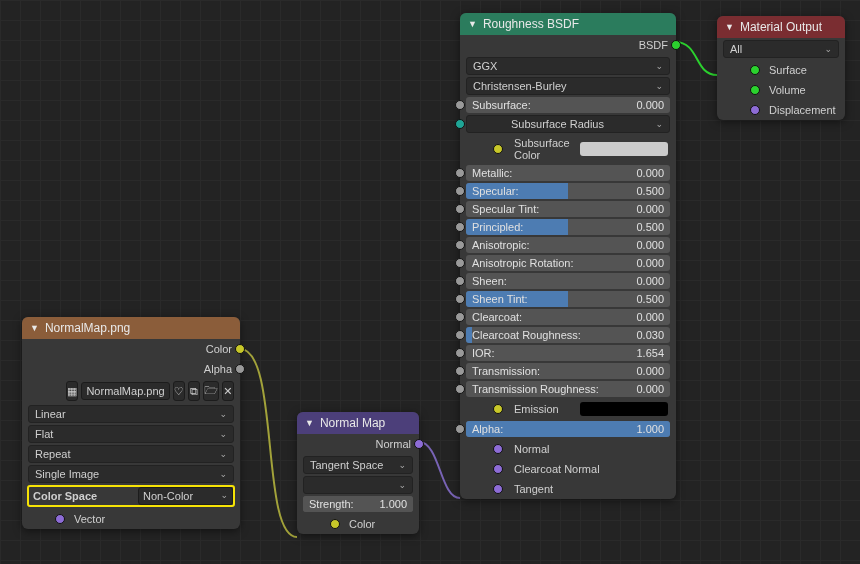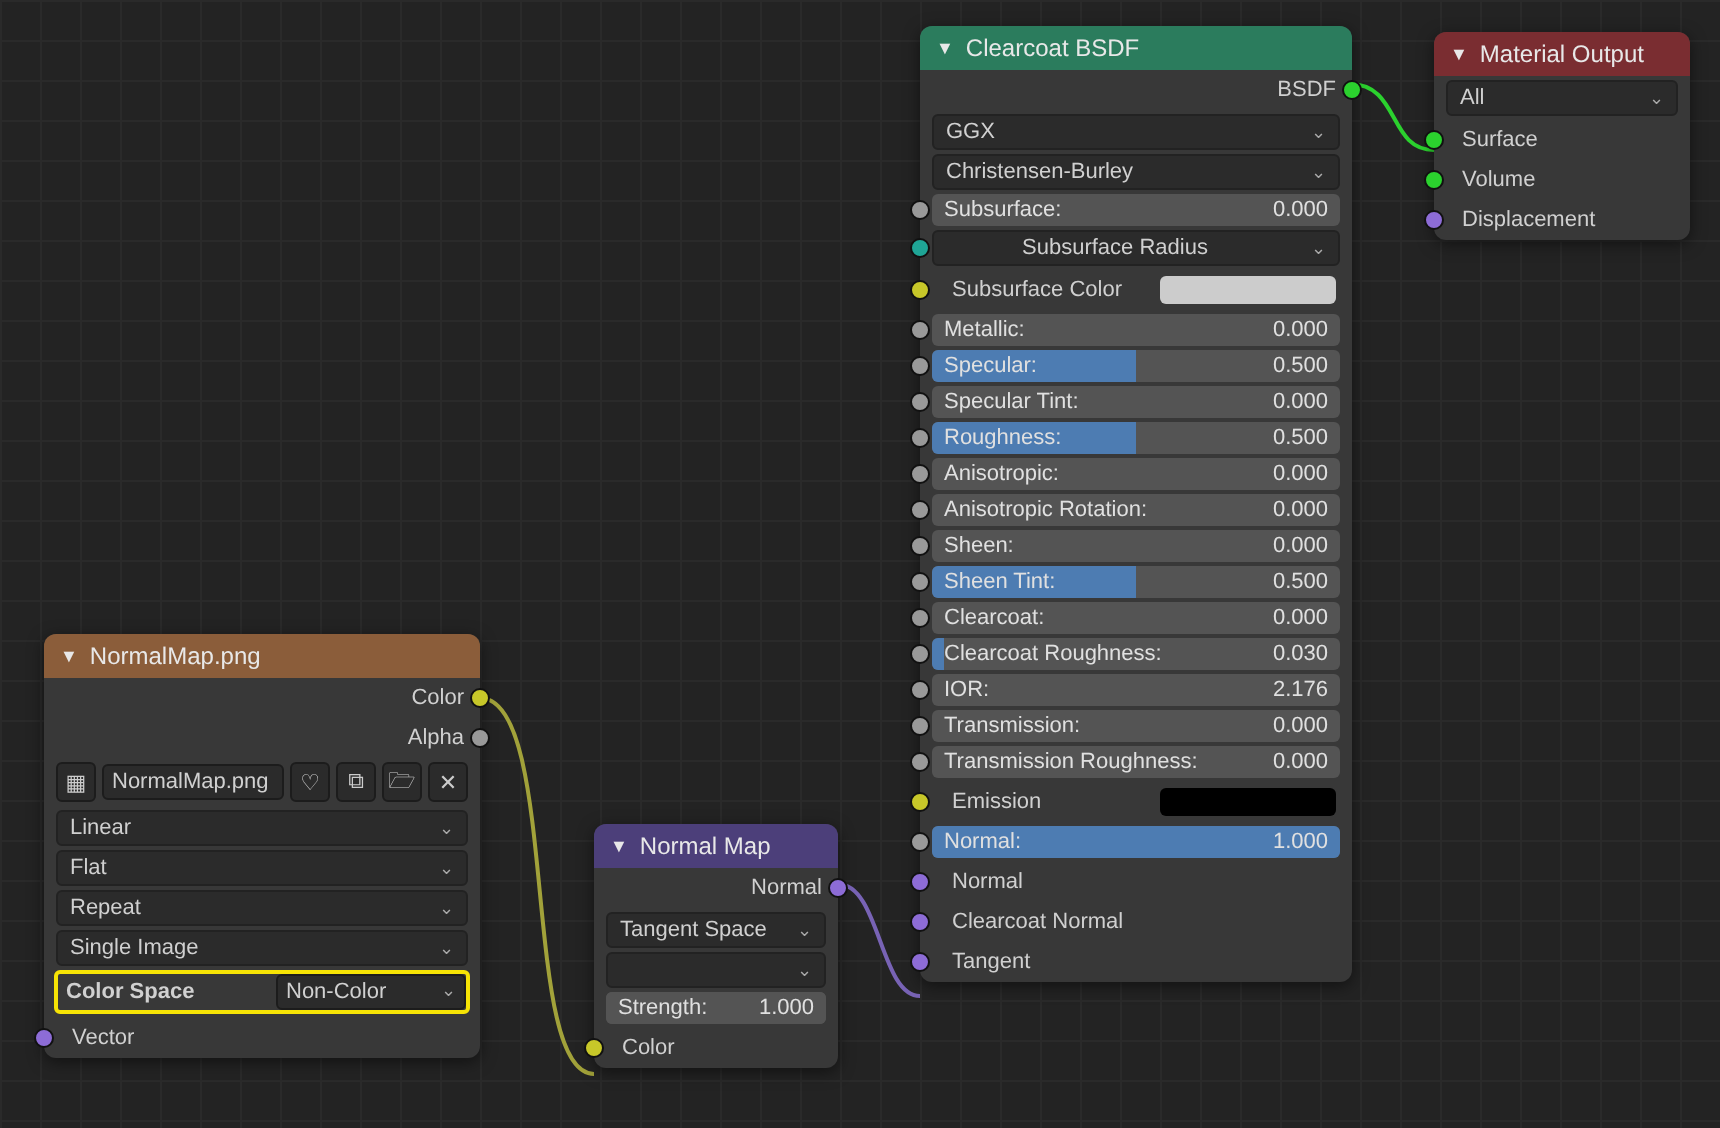--- a/index.html
+++ b/index.html
@@ -3,21 +3,21 @@
 <meta charset="utf-8">
 <style>
   * { box-sizing: border-box; margin: 0; padding: 0; font-family: sans-serif; }
   body { background: #232323; width: 860px; height: 564px; position: relative;
          background-image: linear-gradient(#2a2a2a 1px, transparent 1px),
                            linear-gradient(90deg, #2a2a2a 1px, transparent 1px);
          background-size: 20px 20px; }
   .node { position: absolute; background: #383838; border-radius: 6px; box-shadow: 0 2px 8px rgba(0,0,0,.5); }
   .node-header { display:flex; align-items:center; padding: 4px 8px; border-radius: 6px 6px 0 0; font-size: 12px; color: #e8e8e8; }
   .tri { margin-right: 6px; font-size: 9px; }
-  .row { display:flex; align-items:center; padding: 2px 8px; position: relative; min-height: 20px; }
+  .row { display:flex; align-items:center; padding: 2px 8px; position: relative; min-height: 20px; margin-left: 38px; }
   .row .label { color: #d0d0d0; font-size: 11px; flex: 1; }
   .socket { width: 10px; height: 10px; border-radius: 50%; position: absolute; top: 50%; transform: translateY(-50%); background: #888; border:1px solid #111; }
   .socket.out { right: -5px; }
   .socket.in { left: -5px; }
   .s-yellow { background:#c7c729; } .s-gray{background:#999;} .s-green{background:#2bd12e;}
   .s-purple{background:#8d6cd6;} .s-teal{background:#1fa596;}
   .select { display:flex; align-items:center; justify-content:space-between; background:#2b2b2b; border:1px solid #222; border-radius:3px; padding:2px 6px; margin: 2px 6px; font-size:11px; color:#d0d0d0; }
   .chev { font-size: 9px; color:#aaa; }
   .numslider { display:flex; align-items:center; justify-content:space-between; background:#545454; border-radius:3px; padding:2px 6px; margin:2px 6px; font-size:11px; color:#e0e0e0; position:relative; overflow:hidden; }
   .numslider .fill { position:absolute; top:0; left:0; bottom:0; background:#4d7cb2; }
@@ -111,21 +111,21 @@
   </div>
   <div class="row">
     <span class="socket in s-yellow"></span>
     <span class="label" style="padding-left:6px;">Color</span>
   </div>
 </div>
 
 <div class="node" style="left:460px; top:13px; width:216px;">
   <div class="node-header" style="background:#2b7c5d">
     <span class="tri">▼</span>
-    <span>Clearcoat BSDF</span>
+    <span>Roughness BSDF</span>
   </div>
   <div class="row">
     <span class="label" style="text-align:right">BSDF</span>
     <span class="socket out s-green"></span>
   </div>
   <div class="select">
       <span>GGX</span>
       <span class="chev">⌄</span>
     </div>
   <div class="select">
@@ -174,21 +174,21 @@
         <div class="numslider">
           <div class="fill" style="width:0%; background:#4d7cb2"></div>
       <span class="sl-label">Specular Tint:</span>
       <span class="sl-val">0.000</span>
         </div>
       </div>
       <div style="position: relative;">
         <span class="socket in s-gray" style="left:-5px; top:50%;"></span>
         <div class="numslider">
           <div class="fill" style="width:50%; background:#4d7cb2"></div>
-      <span class="sl-label">Roughness:</span>
+      <span class="sl-label">Principled:</span>
       <span class="sl-val">0.500</span>
         </div>
       </div>
       <div style="position: relative;">
         <span class="socket in s-gray" style="left:-5px; top:50%;"></span>
         <div class="numslider">
           <div class="fill" style="width:0%; background:#4d7cb2"></div>
       <span class="sl-label">Anisotropic:</span>
       <span class="sl-val">0.000</span>
         </div>
@@ -231,21 +231,21 @@
           <div class="fill" style="width:3%; background:#4d7cb2"></div>
       <span class="sl-label">Clearcoat Roughness:</span>
       <span class="sl-val">0.030</span>
         </div>
       </div>
       <div style="position: relative;">
         <span class="socket in s-gray" style="left:-5px; top:50%;"></span>
         <div class="numslider">
           <div class="fill" style="width:0%; background:#545454"></div>
       <span class="sl-label">IOR:</span>
-      <span class="sl-val">2.176</span>
+      <span class="sl-val">1.654</span>
         </div>
       </div>
       <div style="position: relative;">
         <span class="socket in s-gray" style="left:-5px; top:50%;"></span>
         <div class="numslider">
           <div class="fill" style="width:0%; background:#4d7cb2"></div>
       <span class="sl-label">Transmission:</span>
       <span class="sl-val">0.000</span>
         </div>
       </div>
@@ -259,21 +259,21 @@
       </div>
       <div class="row">
         <span class="socket in s-yellow"></span>
       <span class="label" style="padding-left:8px;">Emission</span>
       <span class="swatch" style="background:#000000"></span>
       </div>
       <div style="position: relative;">
         <span class="socket in s-gray" style="left:-5px; top:50%;"></span>
         <div class="numslider">
           <div class="fill" style="width:100%; background:#4d7cb2"></div>
-      <span class="sl-label">Normal:</span>
+      <span class="sl-label">Alpha:</span>
       <span class="sl-val">1.000</span>
         </div>
       </div>
       <div class="row">
         <span class="socket in s-purple"></span>
       <span class="label" style="padding-left:8px;">Normal</span>
       </div>
       <div class="row">
         <span class="socket in s-purple"></span>
       <span class="label" style="padding-left:8px;">Clearcoat Normal</span>

